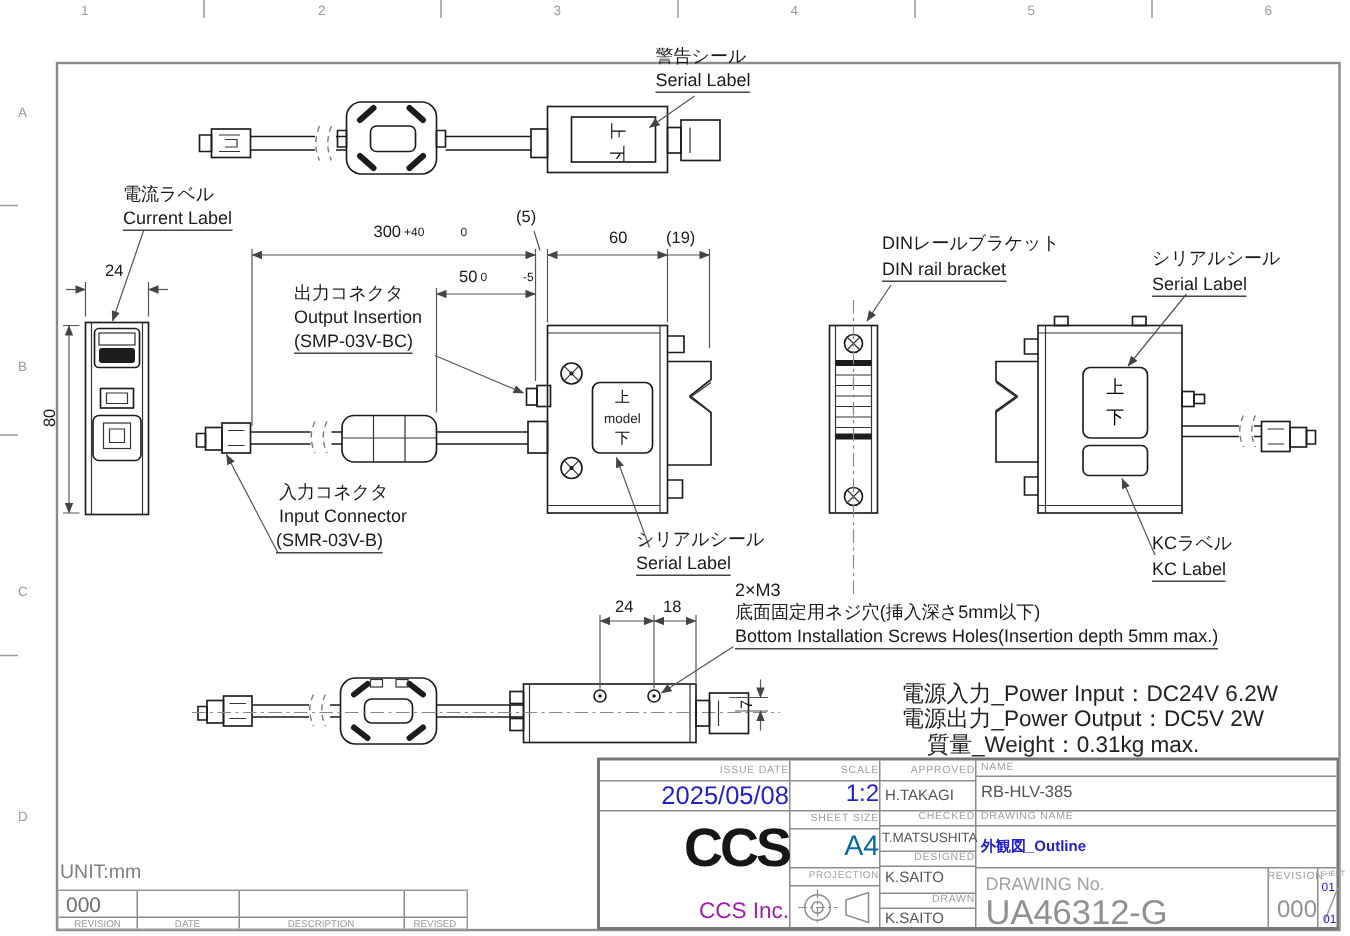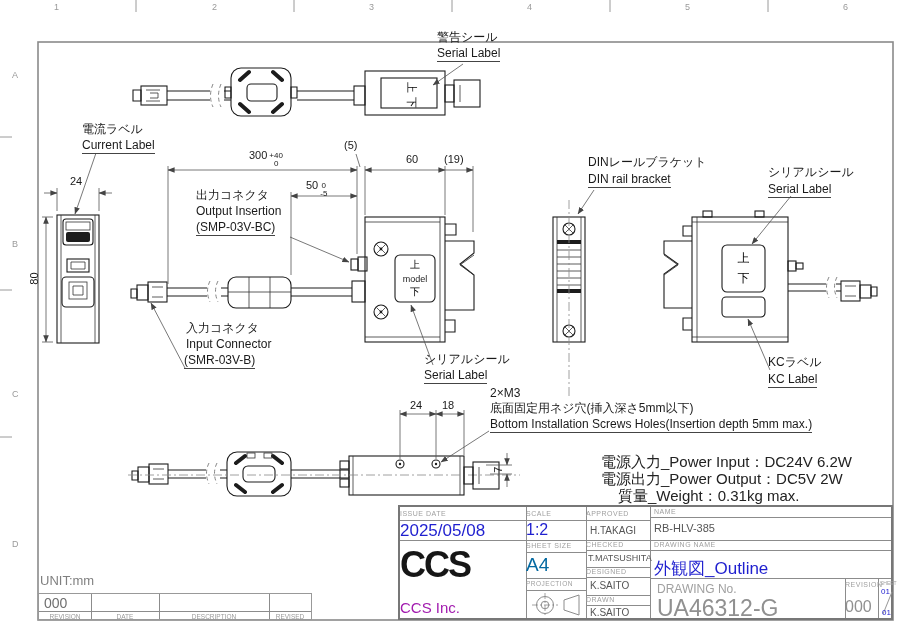--- a/index.html
+++ b/index.html
@@ -9,32 +9,32 @@
   .ln{stroke:#1c1c1c;fill:none;stroke-width:1.1;}
   .ln2{stroke:#333;fill:none;stroke-width:.8;}
   .thin{stroke:#555;fill:none;stroke-width:.8;}
   .cl{stroke:#888;fill:none;stroke-width:.8;stroke-dasharray:9 3 2 3;}
   .brk{stroke:#777;fill:none;stroke-width:.9;stroke-dasharray:4 3;}
   .fl{fill:#1c1c1c;stroke:none;}
   .slot{stroke:#1c1c1c;stroke-width:4;fill:none;stroke-linecap:round;}
   .t{position:absolute;white-space:nowrap;color:#1a1a1a;font-size:12px;line-height:1.2;}
   .ul{border-bottom:1px solid #444;padding-bottom:1px;}
   .dim{font-size:11px;}
-  .tol{display:inline-flex;flex-direction:column;font-size:8px;line-height:8px;vertical-align:1px;margin-left:2px;text-align:center;}
+  .tol{display:inline-flex;flex-direction:row;font-size:8px;line-height:8px;vertical-align:1px;margin-left:2px;text-align:center;gap:24px;}
   .zn{position:absolute;font-size:9px;color:#9a9a9a;}
   .rot90{transform:rotate(90deg);display:inline-block;}
   .rotm90{transform:rotate(-90deg);display:inline-block;}
   .spec{position:absolute;font-size:15px;color:#222;white-space:nowrap;}
   
   #tb{position:absolute;left:398px;top:505px;width:495px;height:115px;border:2px solid #777;box-sizing:border-box;background:#fff;}
   .vl{position:absolute;width:0;border-left:1px solid #8c8c8c;}
   .hl{position:absolute;height:0;border-top:1px solid #8c8c8c;}
   .tbt{position:absolute;white-space:nowrap;color:#a0a0a0;font-size:7px;letter-spacing:.5px;}
   .tbv{position:absolute;white-space:nowrap;color:#555;font-size:10px;}
-  .ctr{text-align:left;}
+  .ctr{text-align:right;}
   .blue{color:#1f1fcf;}
   .big{color:#909090;}
   
   #rev{position:absolute;left:38px;top:593px;width:274px;height:27px;border:1px solid #999;box-sizing:border-box;background:#fff;}
   .rvl{position:absolute;font-size:6.5px;color:#9a9a9a;top:19px;text-align:center;}
   .lblbox{position:absolute;display:flex;flex-direction:column;align-items:center;justify-content:space-between;}
 </style>
 </head>
 <body>
 
@@ -325,21 +325,21 @@
     <div class="tbt ctr" style="left:186px;top:34px;width:64px">CHECKED</div>
     <div class="tbv" style="left:188px;top:46px;font-size:9px">T.MATSUSHITA</div>
     <div class="tbt ctr" style="left:186px;top:61px;width:64px">DESIGNED</div>
     <div class="tbv" style="left:190px;top:73px">K.SAITO</div>
     <div class="tbt ctr" style="left:186px;top:89px;width:64px">DRAWN</div>
     <div class="tbv" style="left:190px;top:100px">K.SAITO</div>
 
     <div class="tbt" style="left:254px;top:1px">NAME</div>
     <div class="tbv" style="left:254px;top:15px;font-size:11px">RB-HLV-385</div>
     <div class="tbt" style="left:254px;top:34px">DRAWING NAME</div>
-    <div class="tbv blue" style="left:254px;top:50px;font-size:17px;font-weight:normal">外観図_Outline</div>
+    <div class="tbv blue" style="left:254px;top:50px;font-size:10px;font-weight:bold">外観図_Outline</div>
     <div class="tbv" style="left:257px;top:75px;font-size:12px;color:#a0a0a0">DRAWING No.</div>
     <div class="tbv big" style="left:257px;top:88px;font-size:23px">UA46312-G</div>
     <div class="tbt ctr" style="left:445px;top:74px;width:33px">REVISION</div>
     <div class="tbv big ctr" style="left:445px;top:91px;width:33px;font-size:16px">000</div>
     <div class="tbt" style="left:480px;top:73px;font-size:5px;letter-spacing:0">SHEET</div>
     <div class="tbv blue" style="left:481px;top:80px;font-size:8px">01</div>
     <div style="position:absolute;left:487px;top:84px;width:1px;height:24px;background:#999;transform:rotate(22deg)"></div>
     <div class="tbv blue" style="left:482px;top:101px;font-size:8px">01</div>
   </div>
 

